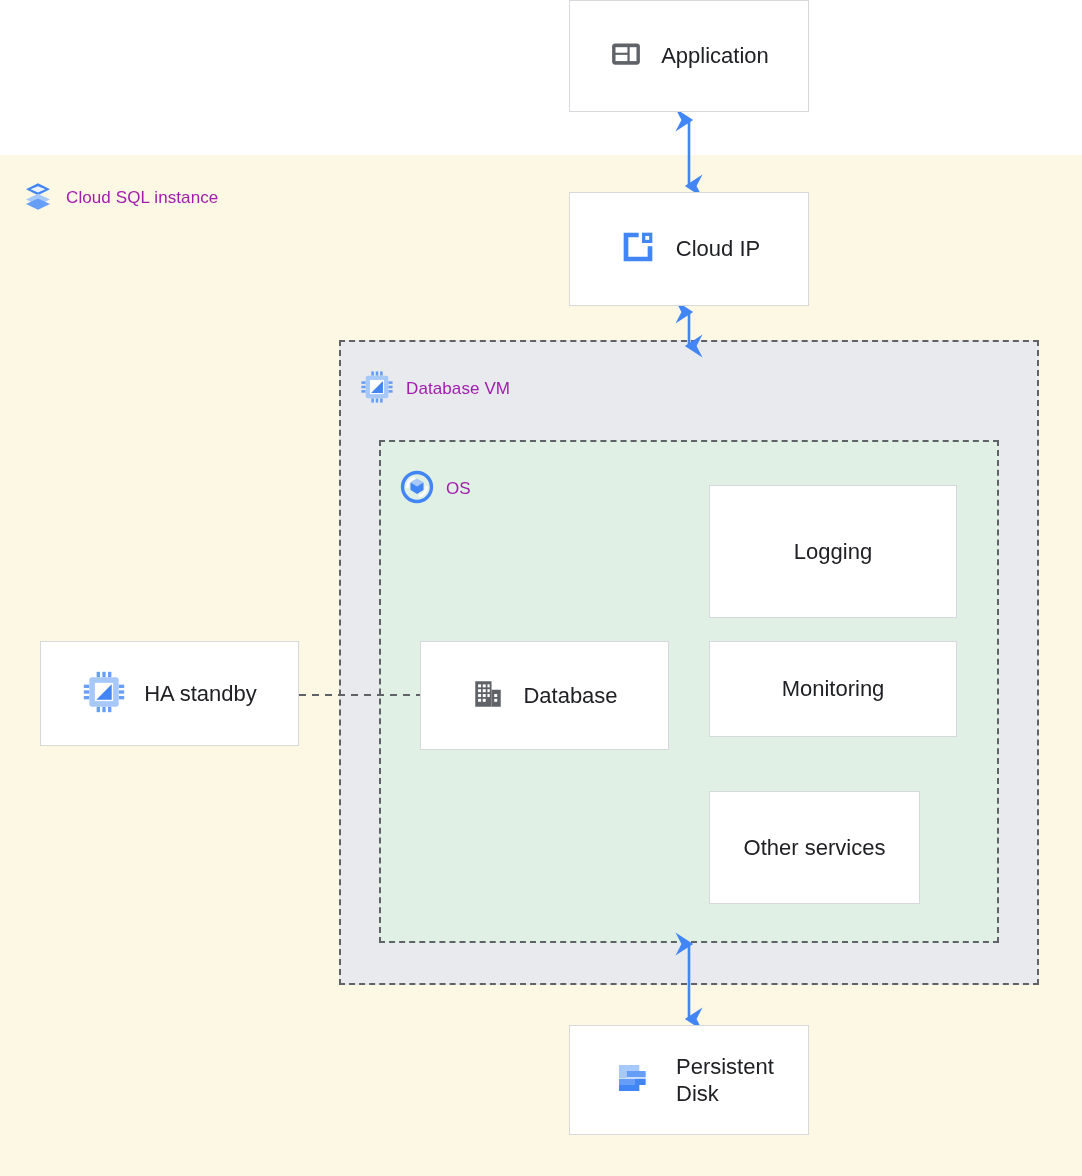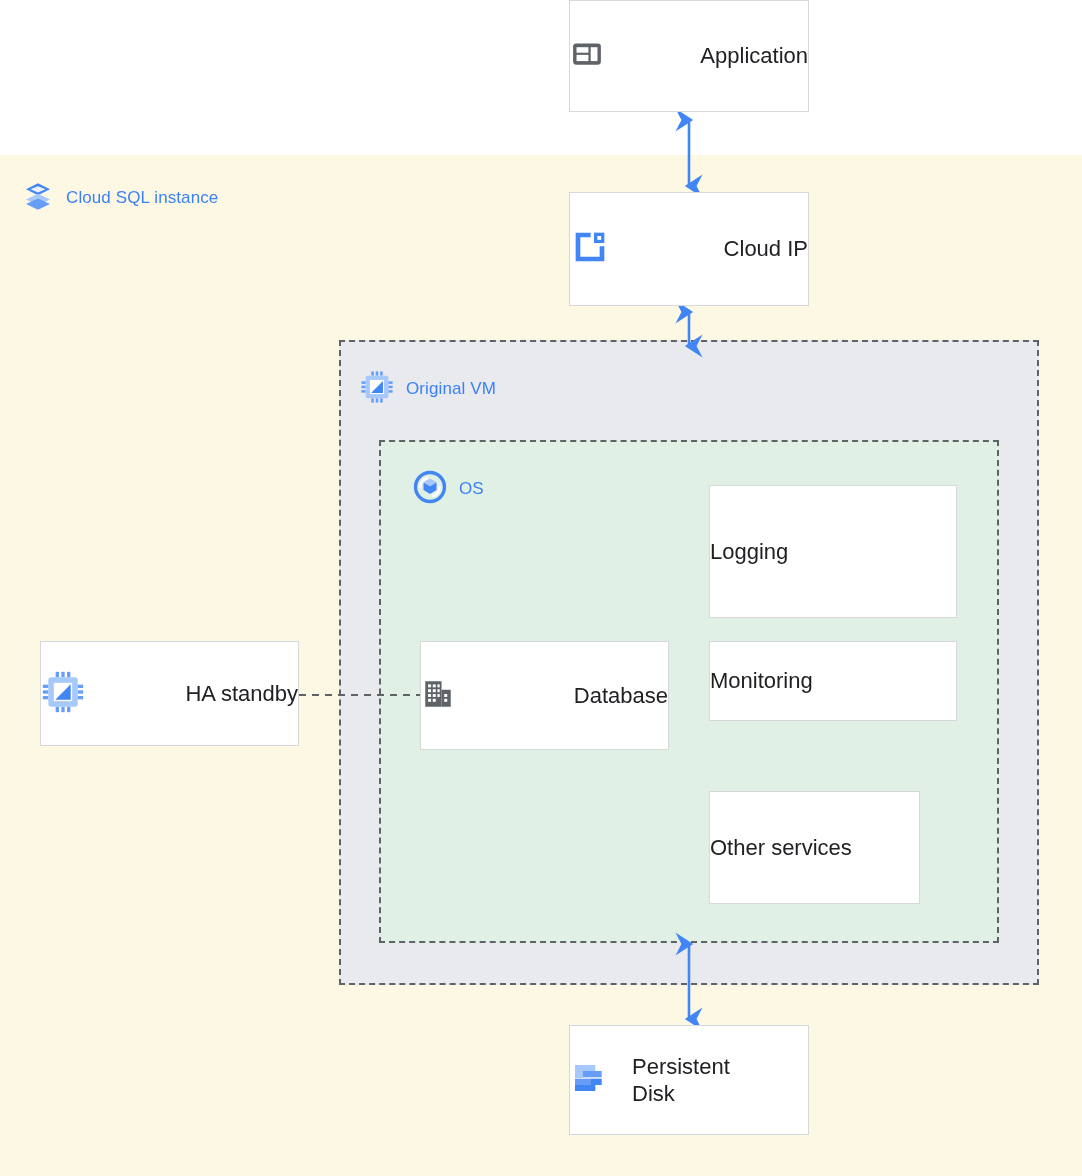--- a/index.html
+++ b/index.html
@@ -33,21 +33,21 @@
   }
 
   .region-label {
     position: absolute;
     display: flex;
     align-items: center;
     gap: 12px;
   }
   .region-label .rl-text {
     font-size: 17px;
-    color: #3b82f6;
+    color: #a21caf;
     white-space: nowrap;
     letter-spacing: 0.1px;
   }
 
   .box-vm {
     position: absolute;
     left: 339px;
     top: 340px;
     width: 700px;
     height: 645px;
@@ -68,21 +68,21 @@
   }
 
   
   .node {
     position: absolute;
     background: #ffffff;
     border: 1px solid #d6d8db;
     box-sizing: border-box;
     display: flex;
     align-items: center;
-    justify-content: space-between;
+    justify-content: center;
     gap: 18px;
   }
   .node .node-label {
     font-size: 22px;
     color: #202124;
     line-height: 1.25;
     white-space: pre-line;
   }
   .node.text-only .node-label {
     text-align: center;
@@ -90,25 +90,25 @@
   .node .node-icon {
     flex: 0 0 auto;
     display: block;
   }
 
   #node-application { left: 569px; top: 0px;    width: 240px; height: 112px; }
   #node-staticip    { left: 569px; top: 192px;  width: 240px; height: 114px; }
   #node-hastandby   { left: 40px;  top: 641px;  width: 259px; height: 105px; }
   #node-database    { left: 420px; top: 641px;  width: 249px; height: 109px; }
   #node-logging     { left: 709px; top: 485px;  width: 248px; height: 133px; }
-  #node-monitoring  { left: 709px; top: 641px;  width: 248px; height: 80px; }
+  #node-monitoring  { left: 709px; top: 641px;  width: 248px; height: 96px; }
   #node-other       { left: 709px; top: 791px;  width: 211px; height: 113px; }
   #node-pdisk       { left: 569px; top: 1025px; width: 240px; height: 110px; }
 
-  #node-pdisk { justify-content: flex-start; gap: 22px; }
+  #node-pdisk { justify-content: flex-start; padding-left: 44px; gap: 22px; }
   #node-pdisk .node-label { text-align: left; }
 
   
   #connectors {
     position: absolute;
     left: 0; top: 0;
     width: 1082px;
     height: 1176px;
     pointer-events: none;
   }
@@ -149,26 +149,26 @@
           <rect x="1" y="14.2" width="3" height="1.8"></rect>
           <rect x="20" y="8" width="3" height="1.8"></rect>
           <rect x="20" y="11.1" width="3" height="1.8"></rect>
           <rect x="20" y="14.2" width="3" height="1.8"></rect>
         </g>
         <rect x="4" y="4" width="16" height="16" rx="1.5" fill="#a6c8fb"></rect>
         <rect x="7" y="7" width="10" height="10" fill="#ffffff"></rect>
         <polygon points="7.8,16.2 16.2,16.2 16.2,7.8" fill="#4285f4"></polygon>
       </svg>
     </span>
-    <span class="rl-text">Original VM</span>
+    <span class="rl-text">Database VM</span>
   </div>
 
   <div class="box-os"></div>
 
-  <div class="region-label" style="left:413px; top:470px;">
+  <div class="region-label" style="left:400px; top:470px;">
     <span class="node-icon">
       <svg width="34" height="34" viewBox="0 0 24 24">
         <circle cx="12" cy="12" r="10.2" fill="none" stroke="#4285f4" stroke-width="2.4"></circle>
         <path d="M12 6.2 L16.6 8.9 L16.6 14.2 L12 16.9 L7.4 14.2 L7.4 8.9 Z" fill="#4285f4"></path>
         <path d="M12 6.2 L16.6 8.9 L12 11.6 L7.4 8.9 Z" fill="#ffffff" opacity="0.55"></path>
         <path d="M5.2 12.6 A6.9 6.9 0 0 1 10.4 5.6" fill="none" stroke="#ffffff" stroke-width="1.8"></path>
         <path d="M18.8 11.4 A6.9 6.9 0 0 1 13.6 18.4" fill="none" stroke="#ffffff" stroke-width="1.8"></path>
       </svg>
     </span>
     <span class="rl-text">OS</span>

